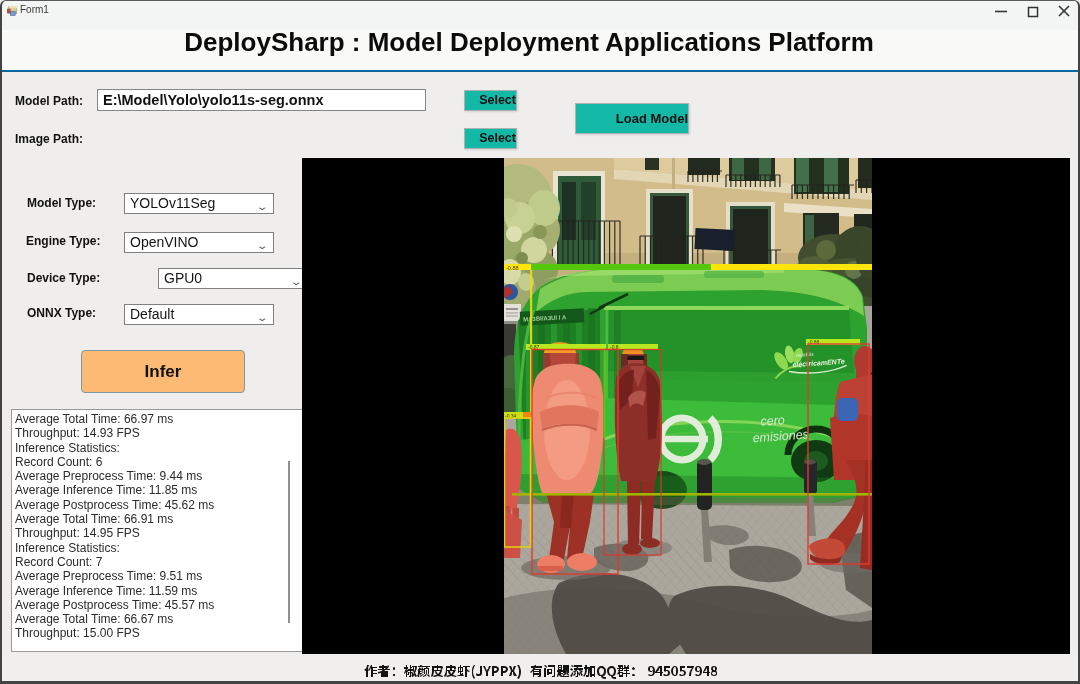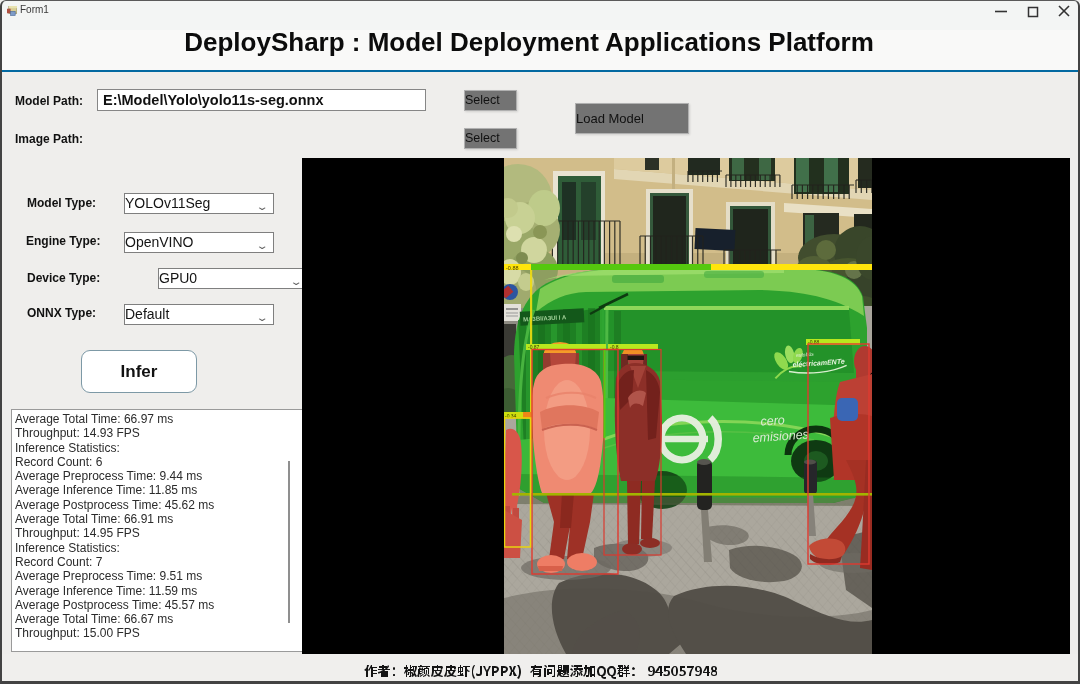--- a/index.html
+++ b/index.html
@@ -12,22 +12,22 @@
   
   #titlebar{left:0;top:0;width:100%;height:30px;background:#f3f5f4;border-radius:5px 5px 0 0;}
   #ticon{left:7px;top:6px;width:10px;height:10px;}
   #ttext{left:20px;top:4px;font-size:10px;color:#3a3a3a;}
   
   #header{left:0;top:30px;width:100%;height:40px;background:#f9f9f8;border-bottom:2px solid #0369a1;}
   #header h1{margin:0 22px 0 0;text-align:center;font-size:26px;line-height:25px;color:#0c0c0c;letter-spacing:0px;}
   
   .lbl{font-weight:bold;font-size:12px;color:#111;}
   .tbox{background:#fff;border:1px solid #868686;box-sizing:border-box;font-weight:bold;font-size:14.5px;color:#111;padding-left:5px;}
-  .btn{background:#737373;border:1px solid #b0b0b0;box-sizing:border-box;text-align:left;font-weight:normal;color:#111;box-shadow:1px 1px 2px rgba(0,0,0,0.12);}
-  .combo{background:#fff;border:1px solid #7f7f7f;box-sizing:border-box;font-size:14px;color:#141414;}
+  .btn{background:#14b8a6;border:1px solid #b0b0b0;box-sizing:border-box;text-align:right;font-weight:bold;color:#111;box-shadow:1px 1px 2px rgba(0,0,0,0.12);}
+  .combo{background:#fff;border:1px solid #7f7f7f;box-sizing:border-box;font-size:14px;color:#141414;padding-left:5px;}
   .chev{position:absolute;color:#606060;font-size:10px;transform:scaleX(1.6);}
   #log{left:11px;top:409px;width:332px;height:243px;background:#fff;border:1px solid #9a9a9a;box-sizing:border-box;
        font-size:12px;color:#2b2b2b;line-height:14.3px;padding:2px 0 0 3px;overflow:hidden;}
   #scrollthumb{left:288px;top:461px;width:2px;height:162px;background:#8f8f8f;}
   #canvas{left:302px;top:158px;width:768px;height:496px;background:#000;}
   #photo{left:202px;top:0;filter:blur(0.4px);}
   #bottombar{left:0;top:654px;width:100%;height:30px;background:#f0efed;
      text-align:center;font-weight:bold;font-size:14px;color:#141414;line-height:35px;}
 </style>
 </head>
@@ -64,21 +64,21 @@
 
   <div class="abs lbl" style="left:27px;top:196px;">Model Type:</div>
   <div class="abs combo" style="left:124px;top:193px;width:150px;height:21px;line-height:19px;">YOLOv11Seg<span class="chev" style="left:133px;top:3px;">⌄</span></div>
   <div class="abs lbl" style="left:26px;top:234px;">Engine Type:</div>
   <div class="abs combo" style="left:124px;top:232px;width:150px;height:21px;line-height:19px;">OpenVINO<span class="chev" style="left:133px;top:3px;">⌄</span></div>
   <div class="abs lbl" style="left:27px;top:271px;">Device Type:</div>
   <div class="abs combo" style="left:124px;top:268px;width:150px;height:21px;line-height:19px;margin-left:34px;">GPU0<span class="chev" style="left:133px;top:3px;">⌄</span></div>
   <div class="abs lbl" style="left:27px;top:306px;">ONNX Type:</div>
   <div class="abs combo" style="left:124px;top:304px;width:150px;height:21px;line-height:19px;">Default<span class="chev" style="left:133px;top:3px;">⌄</span></div>
 
-  <div class="abs" style="left:81px;top:350px;width:116px;height:43px;background:#ffffff;border:1px solid #7d99a6;box-sizing:border-box;border-radius:9px;text-align:center;font-weight:bold;font-size:17px;line-height:41px;color:#111;">Infer</div>
+  <div class="abs" style="left:81px;top:350px;width:164px;height:43px;background:#fdba74;border:1px solid #7d99a6;box-sizing:border-box;border-radius:4px;text-align:center;font-weight:bold;font-size:17px;line-height:41px;color:#111;">Infer</div>
 
   <div id="log" class="abs">Average Total Time: 66.97 ms<br>Throughput: 14.93 FPS<br>Inference Statistics:<br>Record Count: 6<br>Average Preprocess Time: 9.44 ms<br>Average Inference Time: 11.85 ms<br>Average Postprocess Time: 45.62 ms<br>Average Total Time: 66.91 ms<br>Throughput: 14.95 FPS<br>Inference Statistics:<br>Record Count: 7<br>Average Preprocess Time: 9.51 ms<br>Average Inference Time: 11.59 ms<br>Average Postprocess Time: 45.57 ms<br>Average Total Time: 66.67 ms<br>Throughput: 15.00 FPS</div>
   <div id="scrollthumb" class="abs"></div>
 
   <div id="canvas" class="abs">
     <svg id="photo" class="abs" width="368" height="496" viewBox="0 0 368 496">
       <defs>
         <pattern id="hatch" width="7" height="7" patternUnits="userSpaceOnUse" patternTransform="rotate(40)">
           <rect width="7" height="7" fill="none"></rect>
           <line x1="0" y1="0" x2="0" y2="7" stroke="#7a766e" stroke-width="1"></line>

